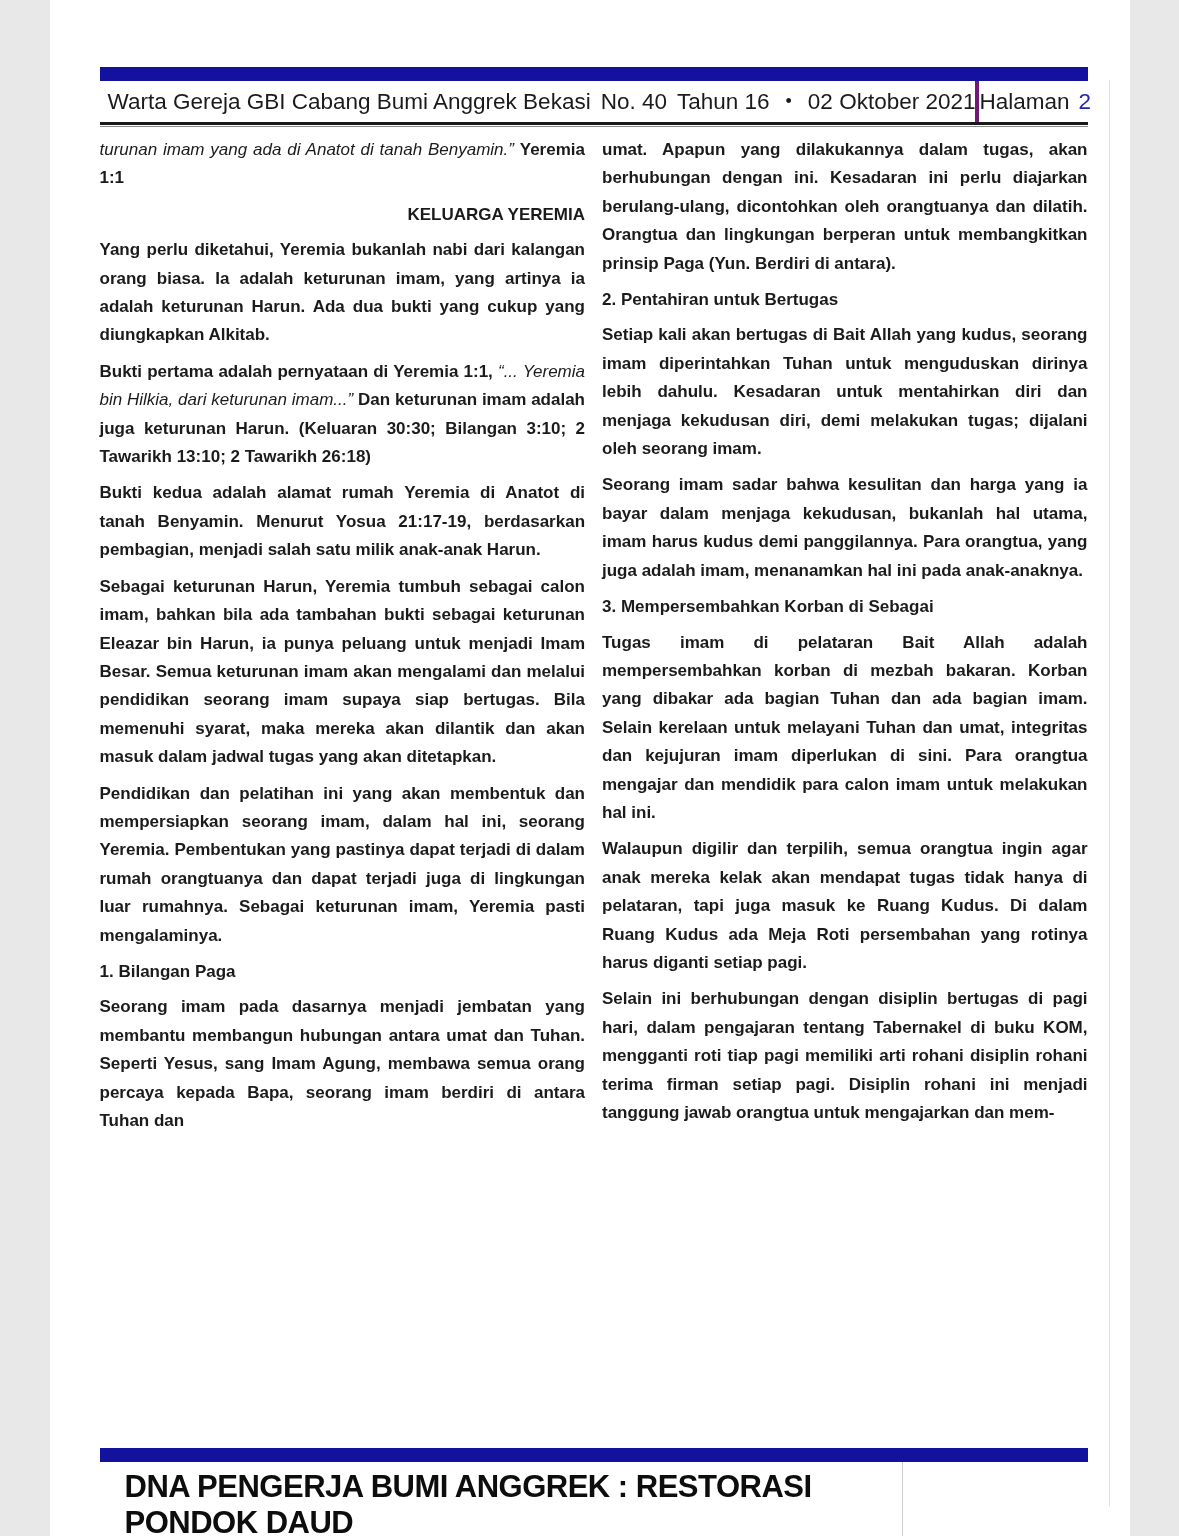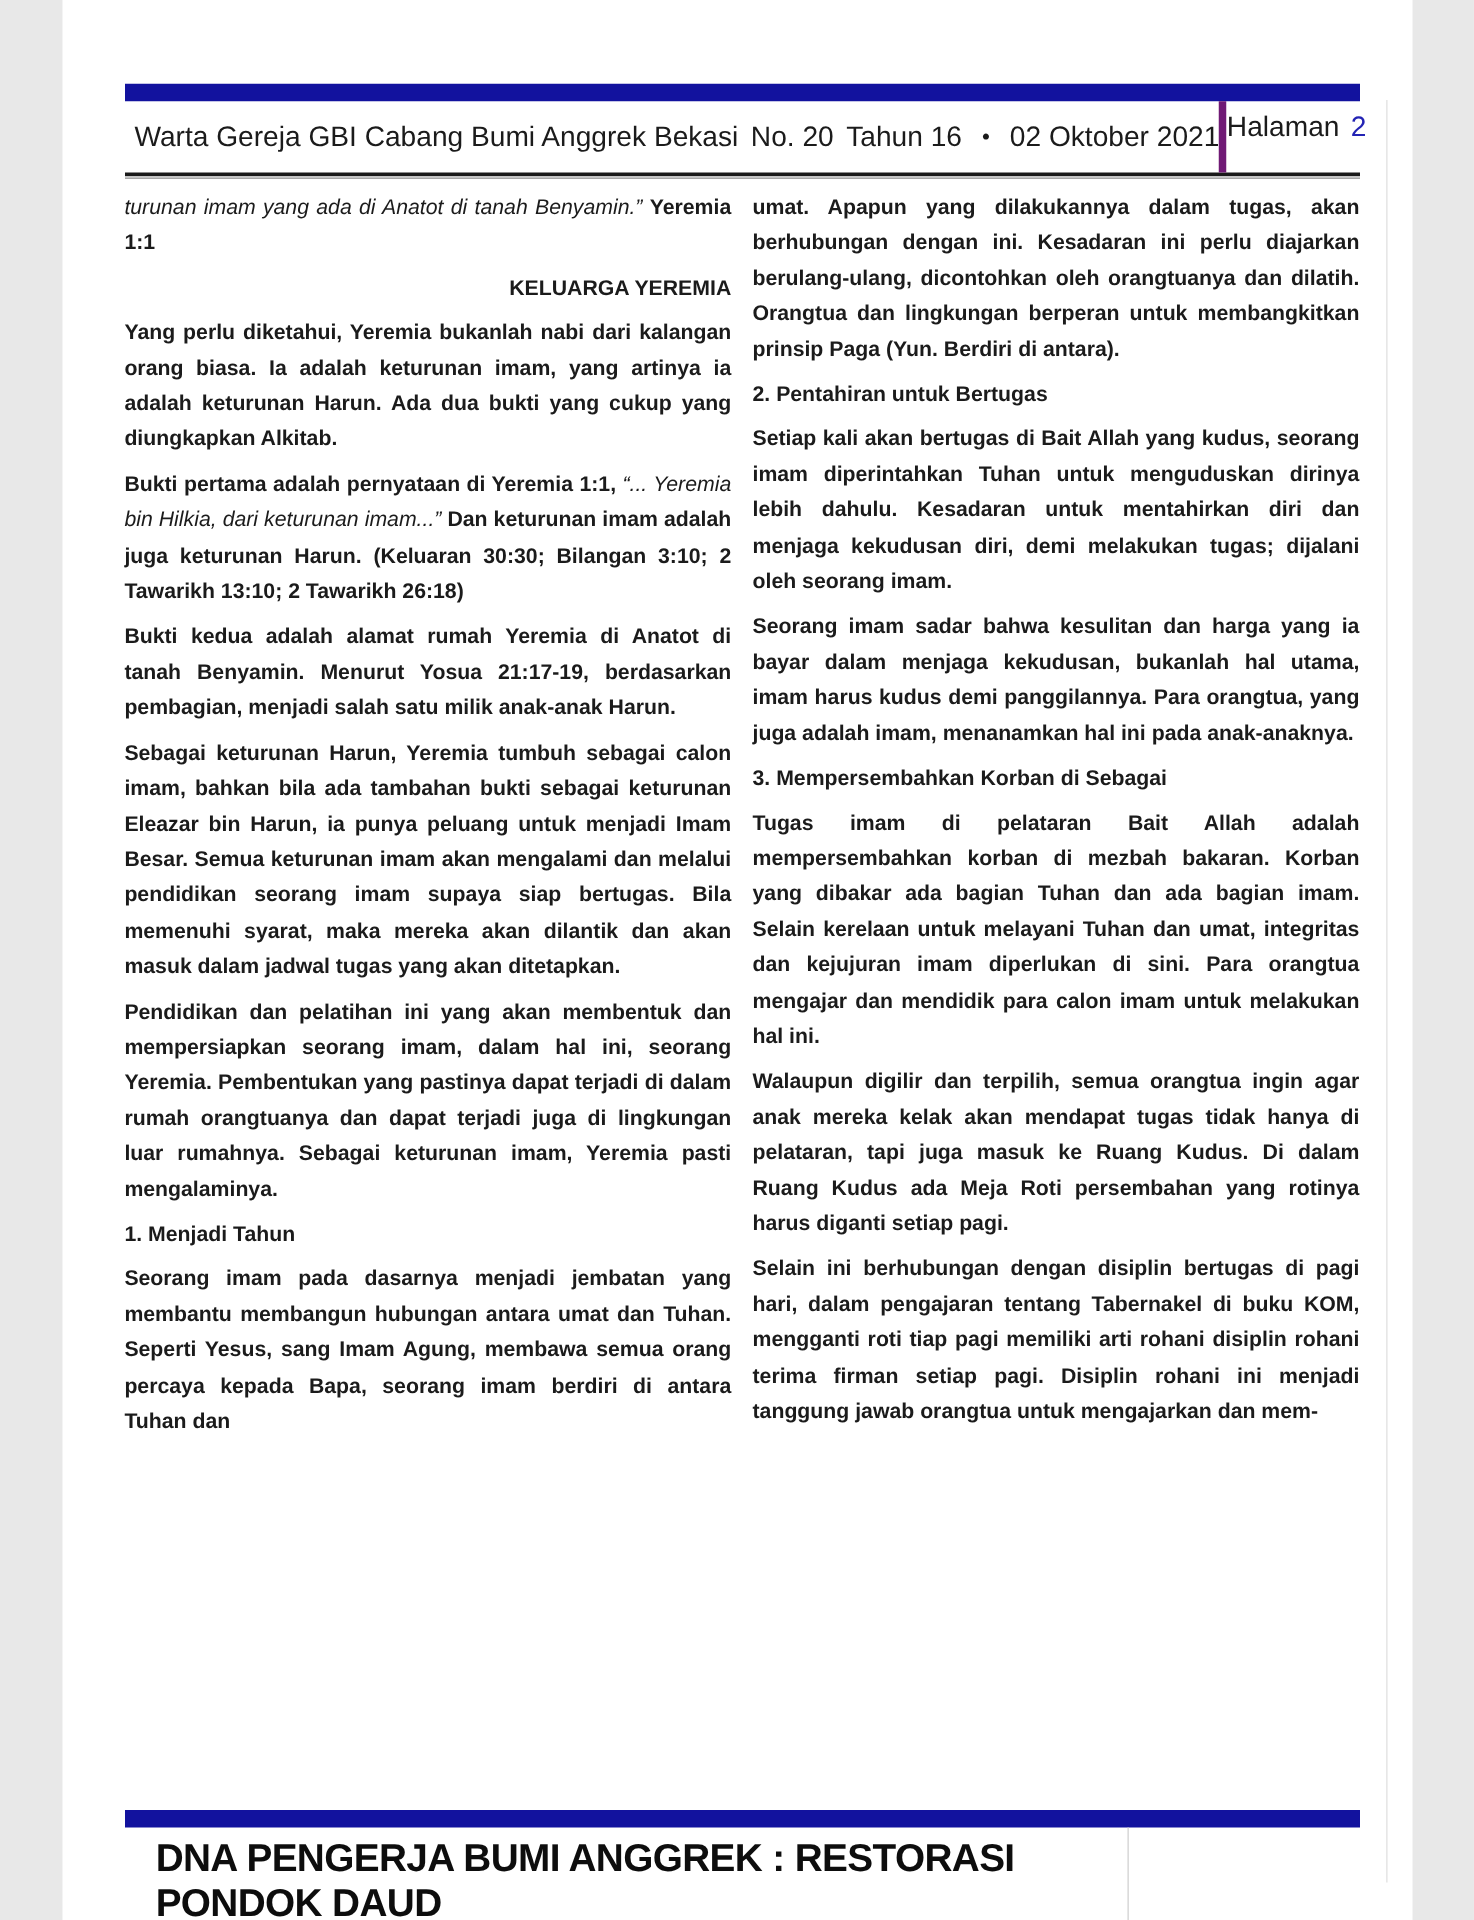--- a/index.html
+++ b/index.html
@@ -26,23 +26,23 @@
   .header-title-cell{
     flex:1;display:flex;align-items:center;gap:0;
     padding:9px 0 8px 8px;white-space:pre;
   }
   .header-title-cell span{display:inline-block;}
   .hsp-s{width:10px;display:inline-block;}
   .hsp-m{width:16px;display:inline-block;}
   .bullet{font-size:18px;position:relative;top:-1px;}
   .header-page-cell{
     width:188px;box-sizing:border-box;
-    border-left:6px solid #701a75;
+    border-left:4px solid #701a75;
     display:flex;align-items:center;justify-content:flex-end;
-    padding:9px 4px 24px 0;gap:9px;
+    padding:9px 4px 8px 0;gap:9px;
   }
   .page-num{color:var(--num-blue,#2323b4);font-weight:500;}
   .header-rule{border-top:3px solid #1a1a1a;border-bottom:1px solid #8a8a8a;height:1px;}
   
   .columns{
     display:flex;gap:17px;
     padding-top:9px;
     font-size:17px;line-height:28.4px;
     text-align:justify;
   }
@@ -72,40 +72,40 @@
 <body>
 
 <div class="page" style="--bar-blue: #12129e; --num-blue: #2323b4; --text: #1b1b1b;">
   <div class="edge-line"></div>
   <div class="inner">
 
     <header>
       <div class="top-bar"></div>
       <div class="header-row">
         <div class="header-title-cell">
-          <span>Warta Gereja GBI Cabang Bumi Anggrek Bekasi</span><span class="hsp-s"></span><span>No. 20</span><span class="hsp-s"></span><span>Tahun 16</span><span class="hsp-m"></span><span class="bullet">•</span><span class="hsp-m"></span><span>02 Oktober 2021</span>
+          <span>Warta Gereja GBI Cabang Bumi Anggrek Bekasi</span><span class="hsp-s"></span><span>No. 40</span><span class="hsp-s"></span><span>Tahun 16</span><span class="hsp-m"></span><span class="bullet">•</span><span class="hsp-m"></span><span>02 Oktober 2021</span>
         </div>
         <div class="header-page-cell">
           <span>Halaman</span>
           <span class="page-num">2</span>
         </div>
       </div>
       <div class="header-rule"></div>
     </header>
 
     <main class="columns">
       <div class="col">
           <div class="block paragraph"><span class="run-italic">turunan imam yang ada di Anatot di tanah Benyamin.” </span><span class="run-bold">Yeremia 1:1</span></div>
           <div class="block heading"><span class="run-bold">KELUARGA YEREMIA</span></div>
           <div class="block paragraph"><span class="run-normal">Yang perlu diketahui, Yeremia bukanlah nabi dari kalangan orang biasa. Ia adalah keturunan imam, yang artinya ia adalah keturunan Harun.  Ada dua bukti yang cukup yang diungkapkan Alkitab.</span></div>
           <div class="block paragraph"><span class="run-normal">Bukti pertama adalah pernyataan di </span><span class="run-bold">Yeremia 1:1</span><span class="run-normal">, </span><span class="run-italic">“... Yeremia bin Hilkia, dari keturunan imam...” </span><span class="run-normal">Dan keturunan imam adalah juga keturunan Harun. </span><span class="run-bold">(Keluaran 30:30; Bilangan 3:10; 2 Tawarikh 13:10; 2 Tawarikh 26:18)</span></div>
           <div class="block paragraph"><span class="run-normal">Bukti kedua adalah alamat rumah Yeremia di Anatot di tanah Benyamin. Menurut </span><span class="run-bold">Yosua 21:17-19</span><span class="run-normal">, berdasarkan pembagian, menjadi salah satu milik anak-anak Harun.</span></div>
           <div class="block paragraph"><span class="run-normal">Sebagai keturunan Harun, Yeremia tumbuh sebagai calon imam, bahkan bila ada tambahan bukti sebagai keturunan Eleazar bin Harun, ia punya peluang untuk menjadi Imam Besar.  Semua keturunan imam akan mengalami dan melalui pendidikan seorang imam supaya siap bertugas. Bila memenuhi syarat, maka mereka akan dilantik dan akan masuk dalam jadwal tugas yang akan ditetapkan.</span></div>
           <div class="block paragraph"><span class="run-normal">Pendidikan dan pelatihan ini yang akan membentuk dan mempersiapkan seorang imam, dalam hal ini, seorang Yeremia. Pembentukan yang pastinya dapat terjadi di dalam rumah orangtuanya dan dapat terjadi juga di lingkungan luar rumahnya. Sebagai keturunan imam, Yeremia pasti mengalaminya.</span></div>
-          <div class="block subheading"><span class="run-normal">1. </span><span class="run-bold">Menjadi Tahun</span></div>
+          <div class="block subheading"><span class="run-normal">1. </span><span class="run-bold">Bilangan Paga</span></div>
           <div class="block paragraph"><span class="run-normal">Seorang imam pada dasarnya menjadi jembatan yang membantu membangun hubungan antara umat dan Tuhan. Seperti Yesus, sang Imam Agung, membawa semua orang percaya kepada Bapa, seorang imam berdiri di antara Tuhan dan</span></div>
         </div>
       <div class="col">
           <div class="block paragraph"><span class="run-normal">umat. Apapun yang dilakukannya dalam tugas, akan berhubungan dengan ini. Kesadaran ini perlu diajarkan berulang-ulang, dicontohkan oleh orangtuanya dan dilatih. Orangtua dan lingkungan berperan untuk membangkitkan prinsip Paga (Yun. Berdiri di antara).</span></div>
           <div class="block subheading"><span class="run-normal">2. </span><span class="run-bold">Pentahiran untuk Bertugas</span></div>
           <div class="block paragraph"><span class="run-normal">Setiap kali akan bertugas di Bait Allah yang kudus, seorang imam diperintahkan Tuhan untuk menguduskan dirinya lebih dahulu. Kesadaran untuk mentahirkan diri dan menjaga kekudusan diri, demi melakukan tugas; dijalani oleh seorang imam.</span></div>
           <div class="block paragraph"><span class="run-normal">Seorang imam sadar bahwa kesulitan dan harga yang ia bayar dalam menjaga kekudusan, bukanlah hal utama, imam harus kudus demi panggilannya. Para orangtua, yang juga adalah imam, menanamkan hal ini pada anak-anaknya.</span></div>
           <div class="block subheading"><span class="run-normal">3. </span><span class="run-bold">Mempersembahkan Korban di Sebagai</span></div>
           <div class="block paragraph"><span class="run-normal">Tugas imam di pelataran Bait Allah adalah mempersembahkan korban di mezbah bakaran. Korban yang dibakar ada bagian Tuhan dan ada bagian imam. Selain kerelaan untuk melayani Tuhan dan umat, integritas dan kejujuran imam diperlukan di sini.  Para orangtua mengajar dan mendidik para calon imam untuk melakukan hal ini.</span></div>
           <div class="block paragraph"><span class="run-normal">Walaupun digilir dan terpilih, semua orangtua ingin agar anak mereka kelak akan mendapat tugas tidak hanya di pelataran, tapi juga masuk ke Ruang Kudus. Di dalam Ruang Kudus ada Meja Roti persembahan yang rotinya harus diganti setiap pagi.</span></div>

